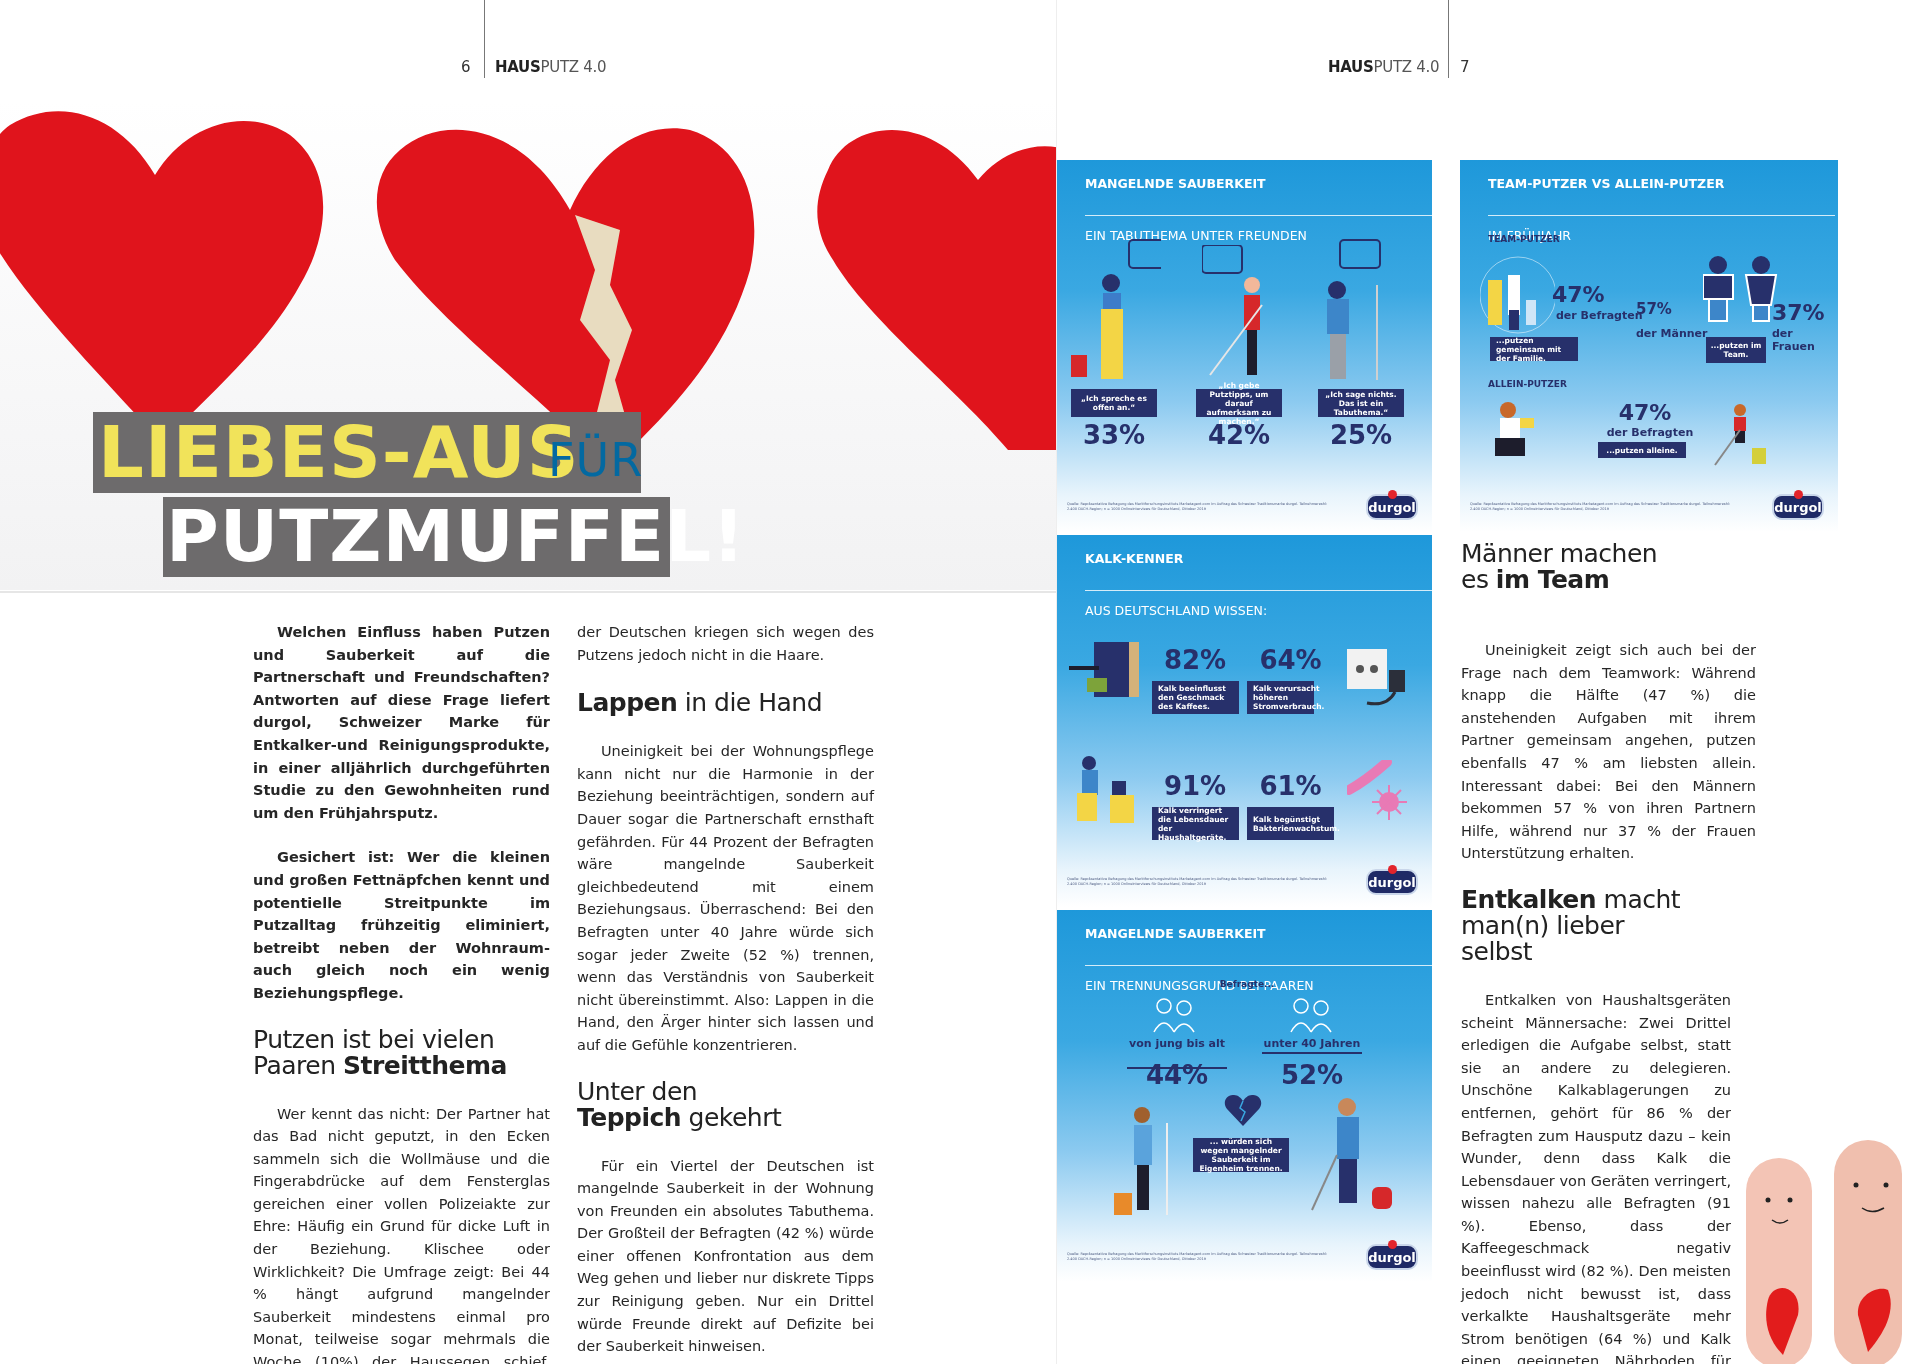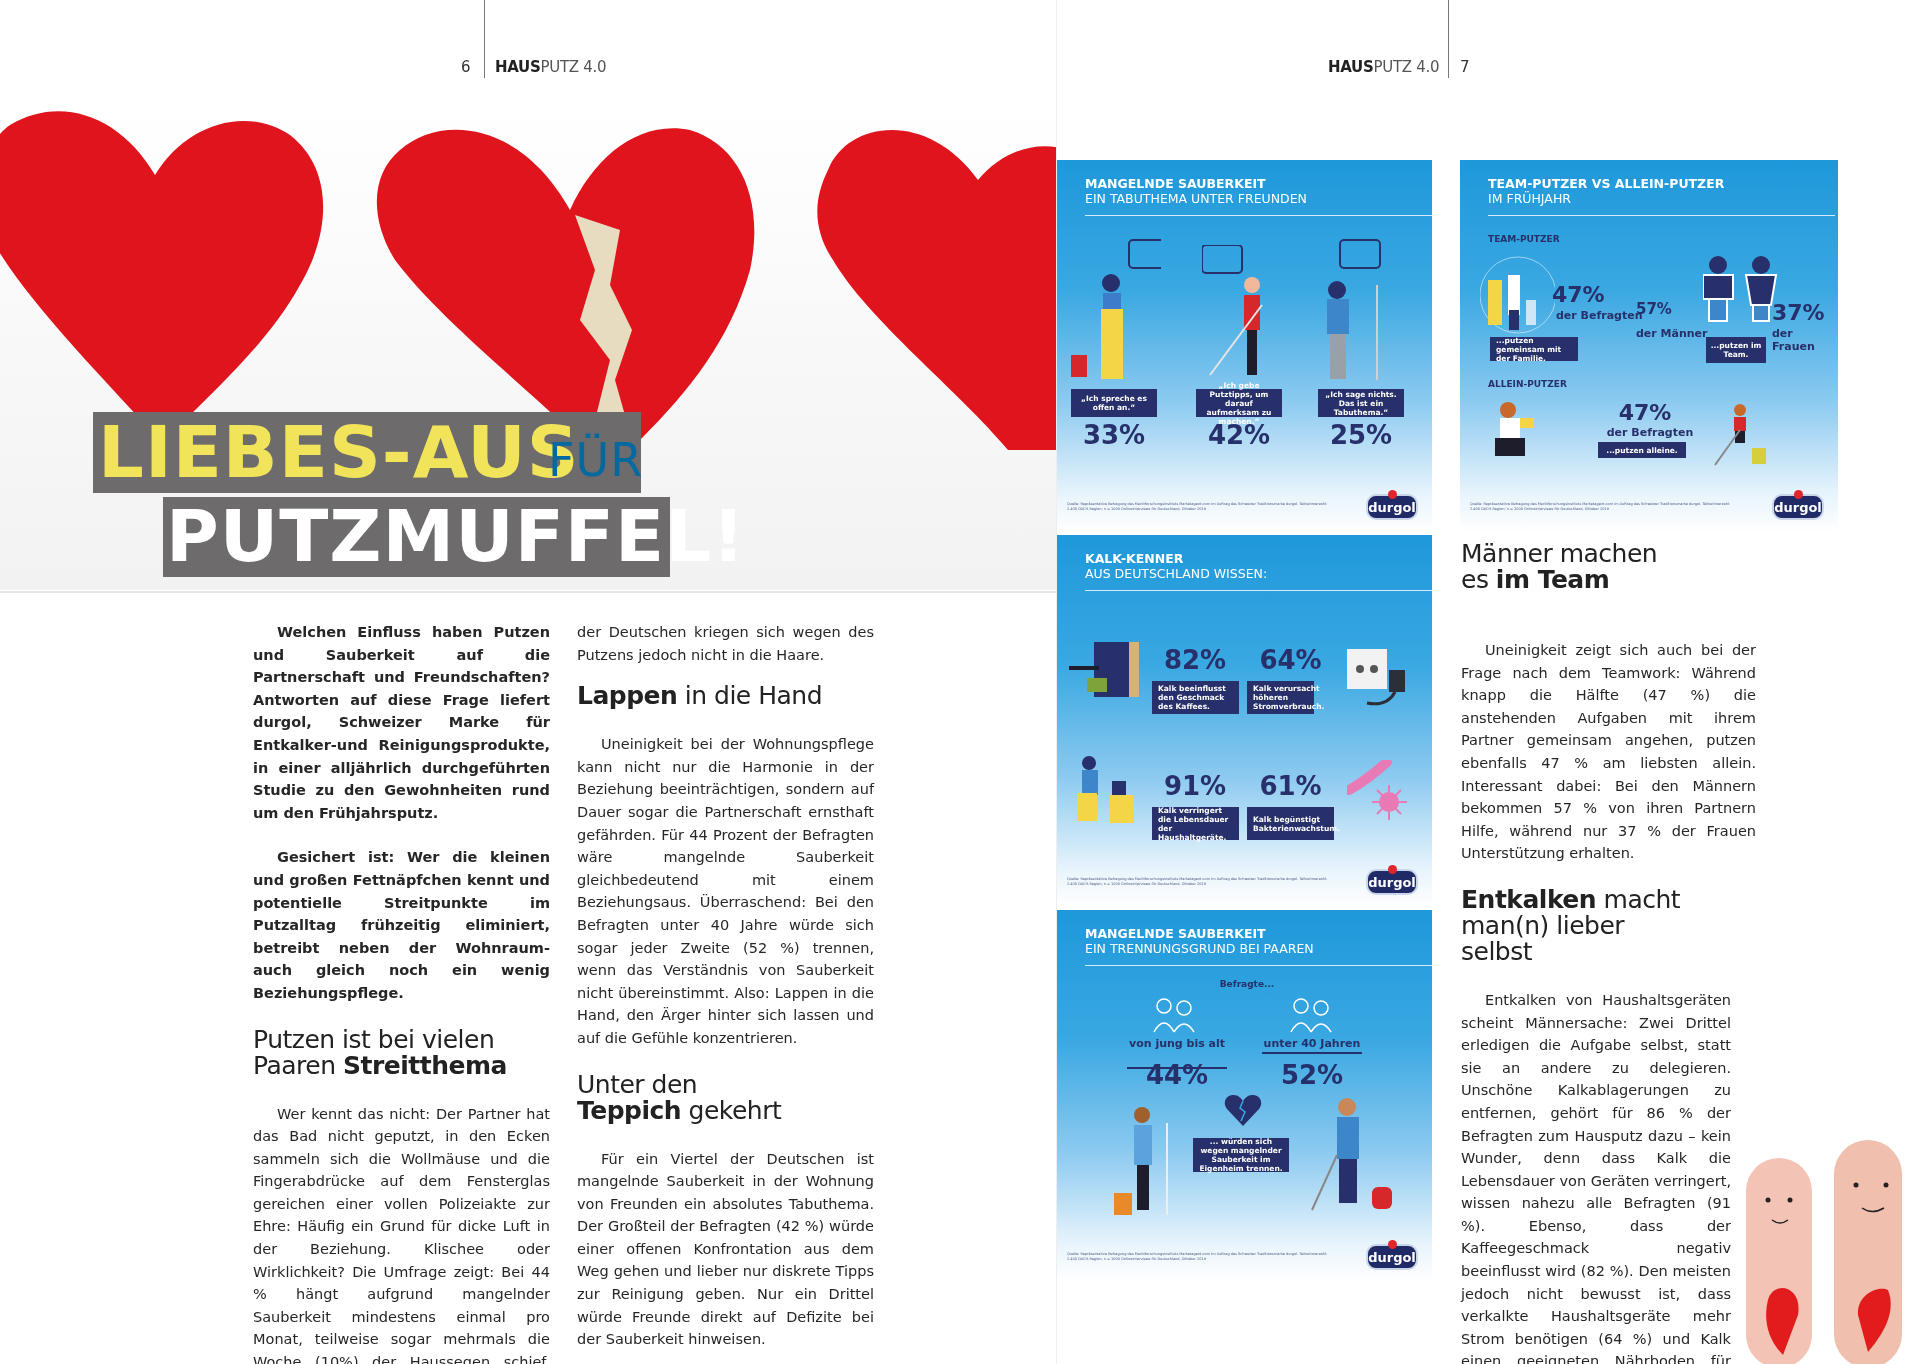--- a/index.html
+++ b/index.html
@@ -33,21 +33,21 @@
   .col p.lead { font-weight: bold; }
   .col p.cont { text-indent: 0; }
   .col h2 { font-family: "DejaVu Sans", sans-serif; font-weight: normal; font-size: 25px; line-height: 26px; color: #222; margin: 8px 0 24px 0; text-align: left; letter-spacing: -0.5px; }
   .col h2 b { font-weight: bold; }
 
   
   .card { position: absolute; width: 375px; height: 372px; overflow: hidden;
           background: linear-gradient(180deg, #1e98da 0%, #3aa8e2 35%, #8ccaf0 65%, #e8f4fc 90%, #ffffff 100%); }
   .card-title { position: absolute; left: 28px; top: 16px; color: #fff; font-size: 12.5px; line-height: 15px; font-family: "DejaVu Sans", sans-serif; }
   .card-title b { font-weight: bold; display: block; }
-  .card-title span { display: block; font-weight: normal; }
+  .card-title span { display: block; font-weight: normal; margin-top: 37px; }
   .card-rule { position: absolute; left: 28px; top: 55px; width: 347px; height: 1px; background: rgba(255,255,255,0.8); }
   .navy-box { position: absolute; background: #27306b; color: #fff; font-size: 7.5px; line-height: 9px; text-align: center; font-weight: bold; display: flex; align-items: center; justify-content: center; padding: 2px 4px; }
   .navy-box.left { text-align: left; justify-content: flex-start; padding-left: 6px; }
   .pct { position: absolute; color: #27306b; font-weight: bold; font-size: 26px; font-family: "DejaVu Sans", sans-serif; text-align: center; }
   .pct-small { position: absolute; color: #27306b; font-weight: bold; font-size: 11px; font-family: "DejaVu Sans", sans-serif; }
   .source { position: absolute; left: 10px; bottom: 20px; width: 260px; font-size: 3.5px; line-height: 5px; color: #4b5a80; }
   .durgol { position: absolute; right: 14px; bottom: 12px; width: 52px; height: 26px; background: #1f2a66; border-radius: 10px; border: 2px solid #c9d6ea; color: #fff; font-weight: bold; font-size: 13px; display: flex; align-items: center; justify-content: center; font-family: "DejaVu Sans", sans-serif; }
   .durgol::before { content: ""; position: absolute; top: -6px; left: 20px; width: 9px; height: 9px; border-radius: 50%; background: #e2242b; }
   .section-label { position: absolute; color: #27306b; font-weight: bold; font-size: 9px; font-family: "DejaVu Sans", sans-serif; }
   .fig { position: absolute; }
@@ -89,21 +89,21 @@
 <div class="title-sub">PUTZMUFFEL!</div>
 
 <div class="col" style="left:253px;top:621px;width:297px">
   <p class="lead">Welchen Einfluss haben Putzen und Sauberkeit auf die Partnerschaft und Freundschaften? Antworten auf diese Frage liefert durgol, Schweizer Marke für Entkalker-und Reinigungsprodukte, in einer alljährlich durchgeführten Studie zu den Gewohnheiten rund um den Frühjahrsputz.</p>
   <p class="lead">Gesichert ist: Wer die kleinen und großen Fettnäpfchen kennt und potentielle Streitpunkte im Putzalltag frühzeitig eliminiert, betreibt neben der Wohnraum- auch gleich noch ein wenig Beziehungspflege.</p>
   <h2><span>Putzen ist bei vielen Paaren </span><b>Streitthema</b></h2>
   <p>Wer kennt das nicht: Der Partner hat das Bad nicht geputzt, in den Ecken sammeln sich die Wollmäuse und die Fingerabdrücke auf dem Fensterglas gereichen einer vollen Polizeiakte zur Ehre: Häufig ein Grund für dicke Luft in der Beziehung. Klischee oder Wirklichkeit? Die Umfrage zeigt: Bei 44 % hängt aufgrund mangelnder Sauberkeit mindestens einmal pro Monat, teilweise sogar mehrmals die Woche (10%) der Haussegen schief. Wahr ist aber auch: 56 %</p>
 </div>
 
 <div class="col" style="left:577px;top:621px;width:297px">
-  <p class="cont" style="margin-bottom:17px">der Deutschen kriegen sich wegen des Putzens jedoch nicht in die Haare.</p>
+  <p class="cont" style="margin-bottom:24px">der Deutschen kriegen sich wegen des Putzens jedoch nicht in die Haare.</p>
   <h2><b>Lappen</b><span> in die Hand</span></h2>
   <p>Uneinigkeit bei der Wohnungspflege kann nicht nur die Harmonie in der Beziehung beeinträchtigen, sondern auf Dauer sogar die Partnerschaft ernsthaft gefährden. Für 44 Prozent der Befragten wäre mangelnde Sauberkeit gleichbedeutend mit einem Beziehungsaus. Überraschend: Bei den Befragten unter 40 Jahre würde sich sogar jeder Zweite (52 %) trennen, wenn das Verständnis von Sauberkeit nicht übereinstimmt. Also: Lappen in die Hand, den Ärger hinter sich lassen und auf die Gefühle konzentrieren.</p>
   <h2><span>Unter den </span><br><b>Teppich</b><span> gekehrt</span></h2>
   <p>Für ein Viertel der Deutschen ist mangelnde Sauberkeit in der Wohnung von Freunden ein absolutes Tabuthema. Der Großteil der Befragten (42 %) würde einer offenen Konfrontation aus dem Weg gehen und lieber nur diskrete Tipps zur Reinigung geben. Nur ein Drittel würde Freunde direkt auf Defizite bei der Sauberkeit hinweisen.</p>
 </div>
 
 <div class="col" style="left:1461px;top:533px;width:295px">
   <h2 style="width:200px;margin-bottom:46px"><span>Männer machen es </span><b>im Team</b></h2>
   <p>Uneinigkeit zeigt sich auch bei der Frage nach dem Teamwork: Während knapp die Hälfte (47 %) die anstehenden Aufgaben mit ihrem Partner gemeinsam angehen, putzen ebenfalls 47 % am liebsten allein. Interessant dabei: Bei den Männern bekommen 57 % von ihren Partnern Hilfe, während nur 37 % der Frauen Unterstützung erhalten.</p>
   <h2 style="width:240px"><b>Entkalken</b><span> macht man(n) lieber selbst</span></h2>

